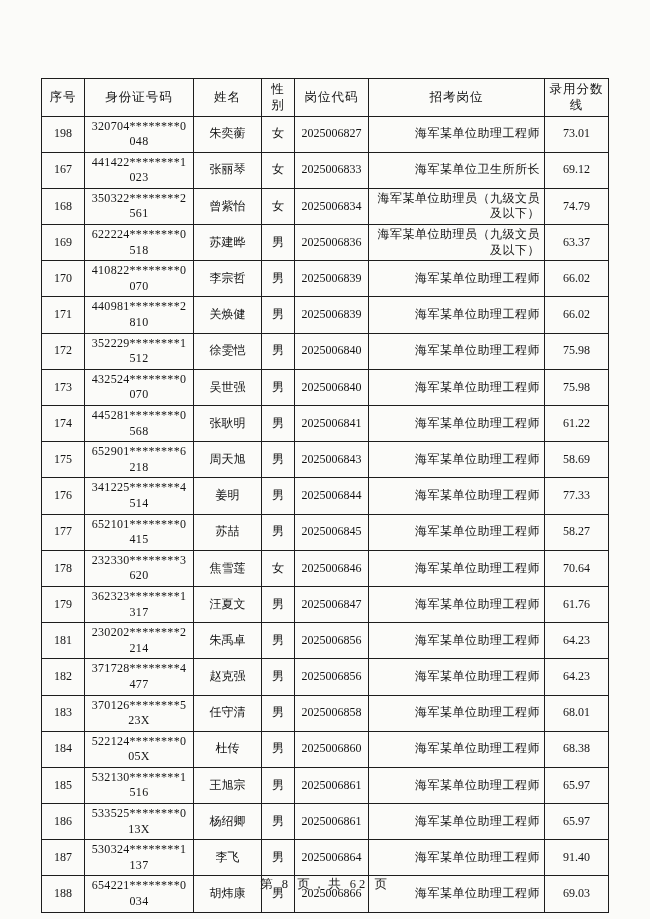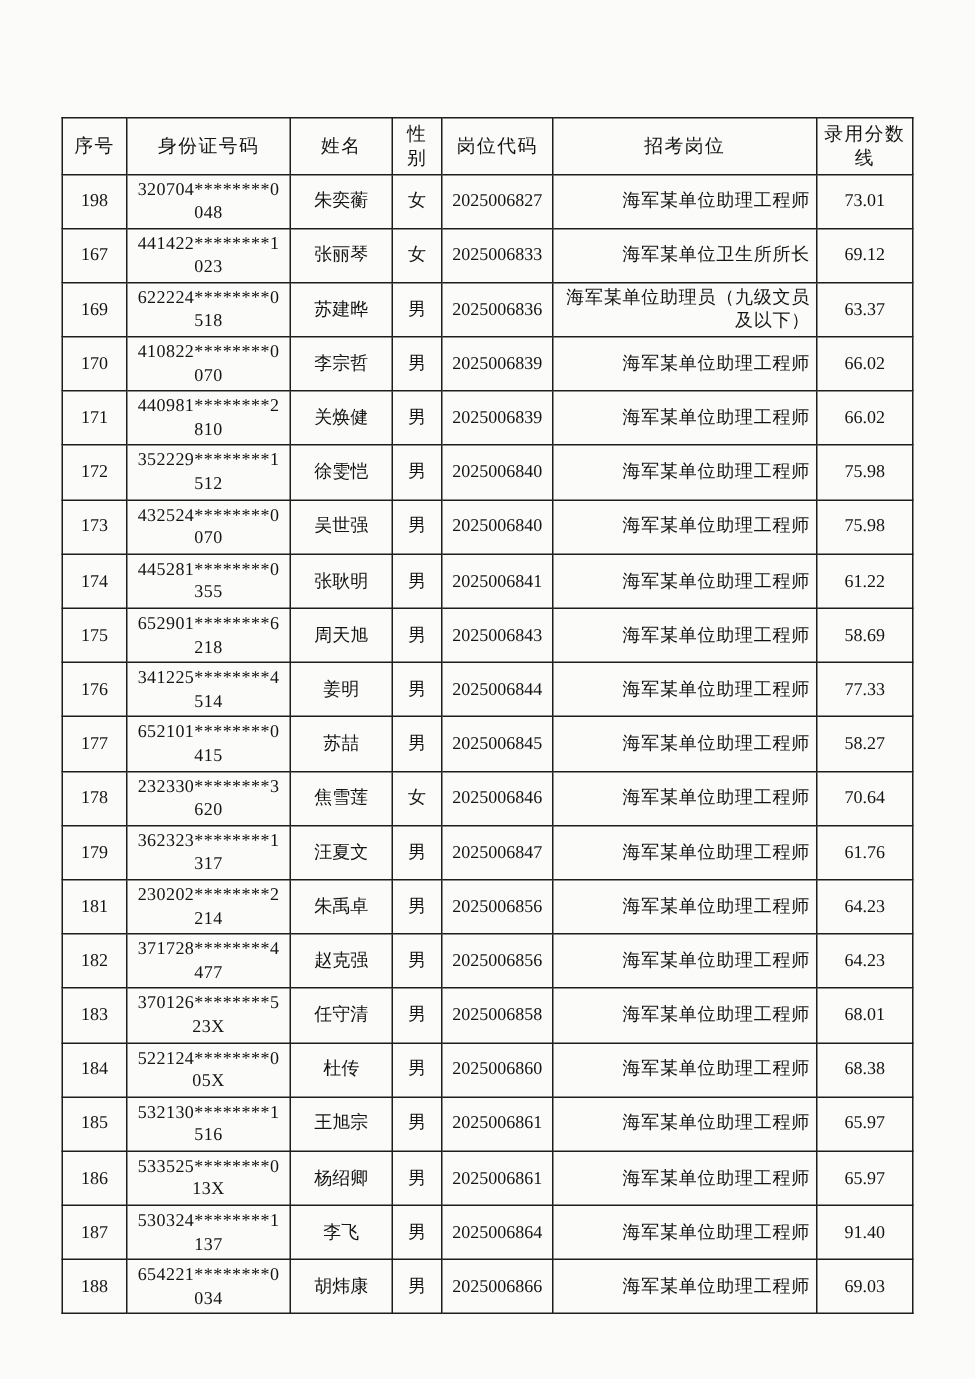--- a/index.html
+++ b/index.html
@@ -113,20 +113,29 @@
         <tr>
           <td class="col-seq">167</td>
           <td class="col-id_number">441422********1023</td>
           <td class="col-name">张丽琴</td>
           <td class="col-gender">女</td>
           <td class="col-job_code">2025006833</td>
           <td class="col-position">海军某单位卫生所所长</td>
           <td class="col-score">69.12</td>
         </tr>
         <tr>
+          <td class="col-seq">168</td>
+          <td class="col-id_number">350322********2561</td>
+          <td class="col-name">曾紫怡</td>
+          <td class="col-gender">女</td>
+          <td class="col-job_code">2025006834</td>
+          <td class="col-position">海军某单位助理员（九级文员及以下）</td>
+          <td class="col-score">74.79</td>
+        </tr>
+        <tr>
           <td class="col-seq">169</td>
           <td class="col-id_number">622224********0518</td>
           <td class="col-name">苏建晔</td>
           <td class="col-gender">男</td>
           <td class="col-job_code">2025006836</td>
           <td class="col-position">海军某单位助理员（九级文员及以下）</td>
           <td class="col-score">63.37</td>
         </tr>
         <tr>
           <td class="col-seq">170</td>
@@ -159,21 +168,21 @@
           <td class="col-seq">173</td>
           <td class="col-id_number">432524********0070</td>
           <td class="col-name">吴世强</td>
           <td class="col-gender">男</td>
           <td class="col-job_code">2025006840</td>
           <td class="col-position">海军某单位助理工程师</td>
           <td class="col-score">75.98</td>
         </tr>
         <tr>
           <td class="col-seq">174</td>
-          <td class="col-id_number">445281********0355</td>
+          <td class="col-id_number">445281********0568</td>
           <td class="col-name">张耿明</td>
           <td class="col-gender">男</td>
           <td class="col-job_code">2025006841</td>
           <td class="col-position">海军某单位助理工程师</td>
           <td class="col-score">61.22</td>
         </tr>
         <tr>
           <td class="col-seq">175</td>
           <td class="col-id_number">652901********6218</td>
           <td class="col-name">周天旭</td>
@@ -286,14 +295,15 @@
           <td class="col-id_number">654221********0034</td>
           <td class="col-name">胡炜康</td>
           <td class="col-gender">男</td>
           <td class="col-job_code">2025006866</td>
           <td class="col-position">海军某单位助理工程师</td>
           <td class="col-score">69.03</td>
         </tr>
       </tbody>
   </table>
 
+  <div class="page-footer">第 8 页，共 62 页</div>
 
 </div>
 
 </body></html>

